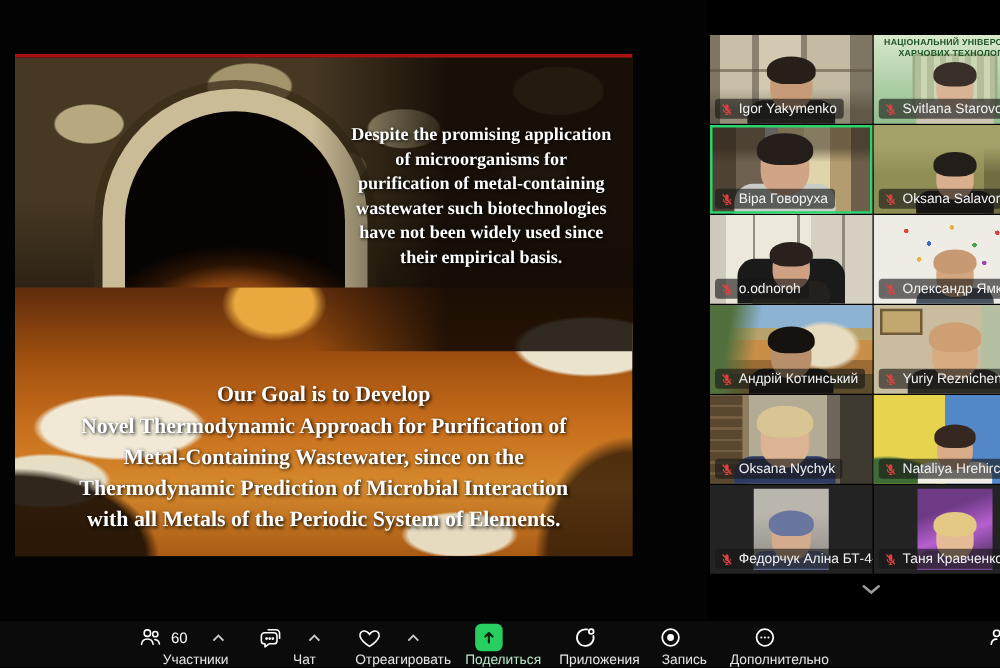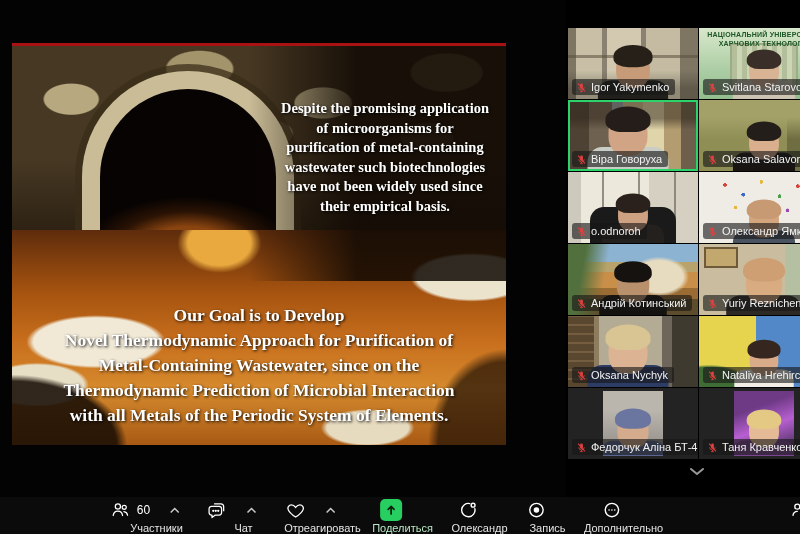--- a/index.html
+++ b/index.html
@@ -419,21 +419,21 @@
     <div class="tb-label">Поделиться</div>
   </div>
 
   <div class="tb" style="--cx:468px">
     <div class="tb-top">
       <svg viewBox="0 0 24 24" width="20" height="20" fill="none" stroke="#fff" stroke-width="1.7" stroke-linecap="round">
           <path d="M13.6 4.3A8 8 0 1 0 19.7 10.4"></path>
           <circle cx="17.6" cy="6.2" r="2.3"></circle>
         </svg>
     </div>
-    <div class="tb-label">Олександр</div>
+    <div class="tb-label">Приложения</div>
   </div>
 
   <div class="tb" style="--cx:536px">
     <div class="tb-top">
       <svg viewBox="0 0 24 24" width="20" height="20">
           <circle cx="12" cy="12" r="8" fill="none" stroke="#fff" stroke-width="1.7"></circle>
           <circle cx="12" cy="12" r="3.3" fill="#fff"></circle>
         </svg>
     </div>
     <div class="tb-label">Запись</div>

